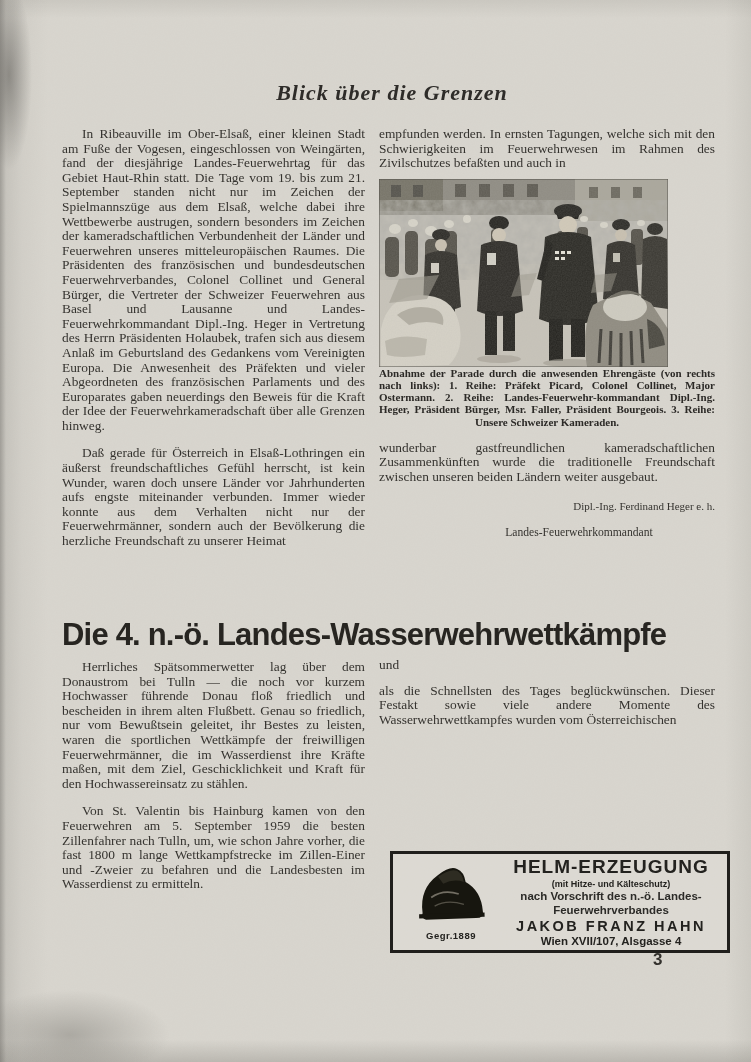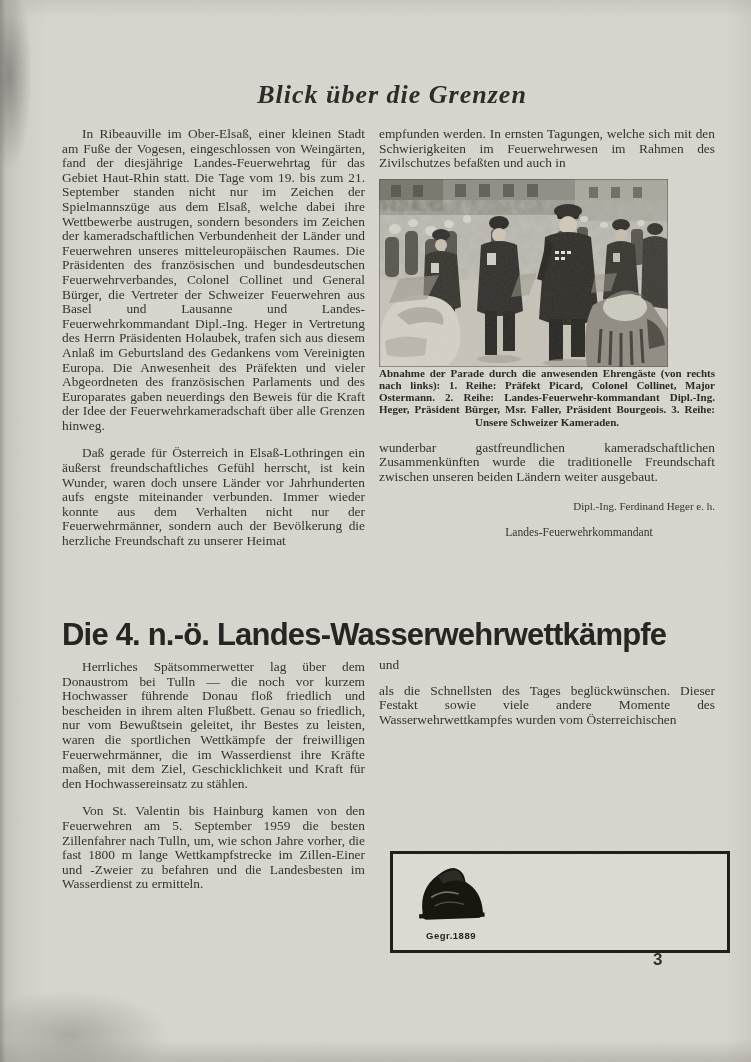--- a/index.html
+++ b/index.html
@@ -20,21 +20,21 @@
       linear-gradient(to bottom, rgba(150,148,140,.20) 0px, rgba(0,0,0,0) 18px),
       linear-gradient(to top, rgba(120,117,110,.30) 0px, rgba(0,0,0,0) 22px);
   }
   .smudge-top-left{position:absolute;left:-14px;top:-20px;width:46px;height:190px;pointer-events:none;
     background:radial-gradient(closest-side, rgba(60,58,54,.42), rgba(60,58,54,0));}
   .smudge-bottom-left{position:absolute;left:-30px;top:990px;width:200px;height:90px;pointer-events:none;
     background:radial-gradient(closest-side, rgba(90,88,82,.35), rgba(90,88,82,0));}
   .noise-overlay{position:absolute;inset:0;pointer-events:none;opacity:.5;}
 
   .title1{position:absolute;top:80px;left:62px;width:660px;text-align:center;
-    font-style:italic;font-weight:bold;font-size:26px;letter-spacing:1px;color:#2e2c29;}
+    font-style:italic;font-weight:bold;font-size:22px;letter-spacing:1px;color:#2e2c29;}
 
   .col{position:absolute;font-size:13.4px;line-height:14.6px;text-align:justify;}
   .col p{margin:0;}
   .col p.indent{text-indent:20px;}
   .col p + p{margin-top:13px;}
   .col-1a{top:127px;left:62px;width:303px;}
   .col-2a{top:127px;left:379px;width:336px;}
   .col-1b{top:660px;left:62px;width:303px;}
   .col-2b{top:658px;left:379px;width:336px;}
 
@@ -254,17 +254,25 @@
     <div class="helmet-wrap">
       <svg width="78" height="62" viewBox="0 0 90 72">
         <path d="M12,58 Q8,30 30,14 Q44,3 52,7 Q60,10 62,22 Q80,32 82,56 Q84,64 74,64 L16,66 Q10,64 12,58 Z" fill="#17160f"></path>
         <path d="M30,16 Q44,6 52,9 Q58,12 60,22 Q48,18 36,24 Z" fill="#2e2c22"></path>
         <path d="M22,40 Q36,30 54,36" stroke="#8a8578" stroke-width="2" fill="none" opacity=".8"></path>
         <path d="M26,50 Q40,42 60,48" stroke="#6e6a5e" stroke-width="1.6" fill="none" opacity=".7"></path>
         <path d="M8,62 L84,60" stroke="#17160f" stroke-width="5"></path>
       </svg>
       <div class="founded">Gegr.1889</div>
     </div>
+    <div class="ad-text">
+      <div class="ad-title">HELM-ERZEUGUNG</div>
+      <div class="ad-sub">(mit Hitze- und Kälteschutz)</div>
+      <div class="ad-l1">nach Vorschrift des n.-ö. Landes-</div>
+      <div class="ad-l2">Feuerwehrverbandes</div>
+      <div class="ad-name">JAKOB FRANZ HAHN</div>
+      <div class="ad-addr">Wien XVII/107, Alsgasse 4</div>
+    </div>
   </div>
 
   <div class="pageno">3</div>
 
 </div>
 
 </body></html>

